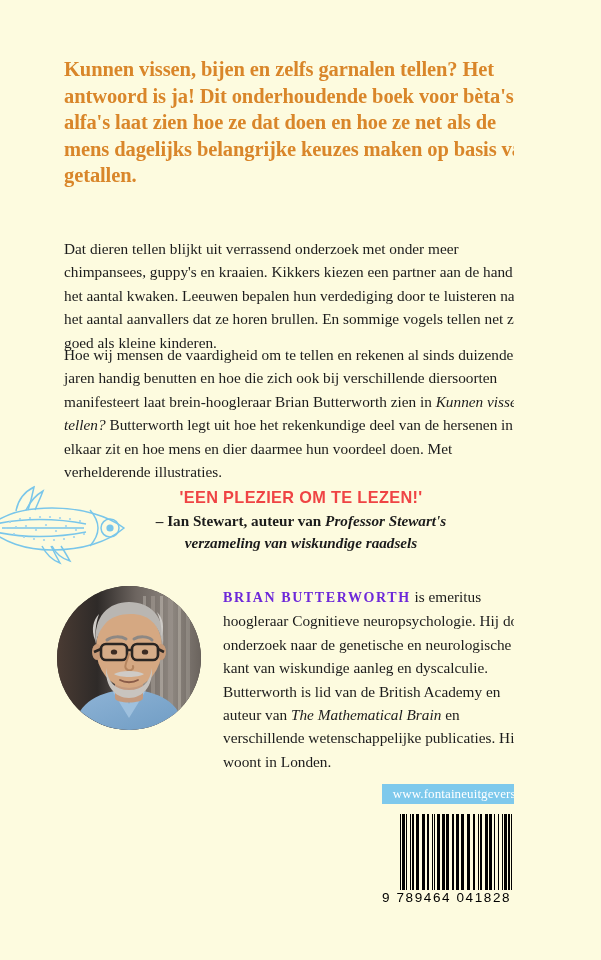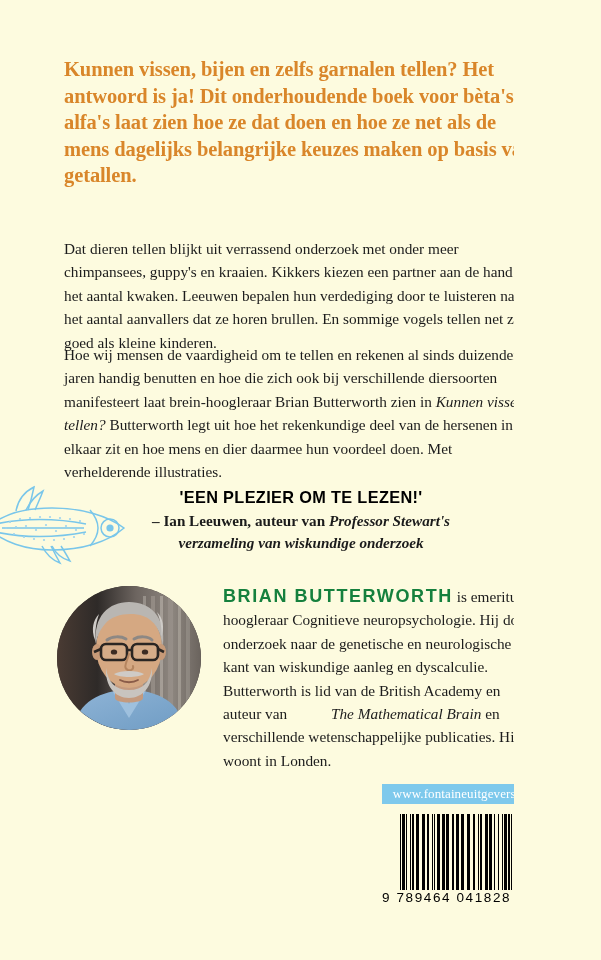--- a/index.html
+++ b/index.html
@@ -64,21 +64,21 @@
 
   
   .quote-block {
     position: absolute;
     left: 131px;
     top: 487px;
     width: 340px;
     text-align: center;
   }
   .quote-main {
-    color: #000000;
+    color: #ef4444;
     font-family: "Liberation Sans", sans-serif;
     font-weight: bold;
     font-size: 16.3px;
     letter-spacing: 0.35px;
     line-height: 21px;
   }
   .quote-attr {
     margin-top: 2px;
     color: #1b1b1b;
     font-family: "Liberation Serif", serif;
@@ -107,27 +107,27 @@
     position: absolute;
     left: 223px;
     top: 585px;
     width: 316px;
     color: #1b1b1b;
     font-family: "Liberation Serif", serif;
     font-size: 15.3px;
     line-height: 23.4px;
   }
   .bio .author-name {
-    font-family: Liberation Sans, sans-serif;
+    font-family: Liberation Serif, serif;
     font-weight: bold;
-    font-size: 18px;
+    font-size: 14px;
     letter-spacing: 1.6px;
-    color: #15803d;
-  }
-  .bio em { font-style: italic; margin-left: 40px; }
+    color: #6d28d9;
+  }
+  .bio em { font-style: italic; }
 
   
   .url-banner {
     position: absolute;
     left: 382px;
     top: 784px;
     width: 158px;
     height: 20px;
     background: #7ec9ec;
     color: #ffffff;
@@ -223,21 +223,21 @@
         <circle cx="60" cy="41" r="1.1"></circle>
           <circle cx="70" cy="47" r="1.1"></circle>
         <circle cx="80" cy="42" r="1.1"></circle>
           <circle cx="90" cy="46" r="1.1"></circle>
       </g>
     </svg>
   </div>
 
   <div class="quote-block">
     <div class="quote-main">'EEN PLEZIER OM TE LEZEN!'</div>
-    <div class="quote-attr"><span>– Ian Leeuwen, auteur van </span><em>Professor Stewart's</em><em class="attr-line2">verzameling van wiskundige onderzoek</em></div>
+    <div class="quote-attr"><span>– Ian Stewart, auteur van </span><em>Professor Stewart's</em><em class="attr-line2">verzameling van wiskundige raadsels</em></div>
   </div>
 
   <div class="portrait">
     <svg width="144" height="144" viewBox="0 0 144 144">
       <defs>
         <linearGradient id="bgshelf" x1="0" y1="0" x2="1" y2="0">
           <stop offset="0%" stop-color="#4a3b33"></stop>
           <stop offset="28%" stop-color="#2e2a28"></stop>
           <stop offset="55%" stop-color="#6d6560"></stop>
           <stop offset="80%" stop-color="#8d867f"></stop>

